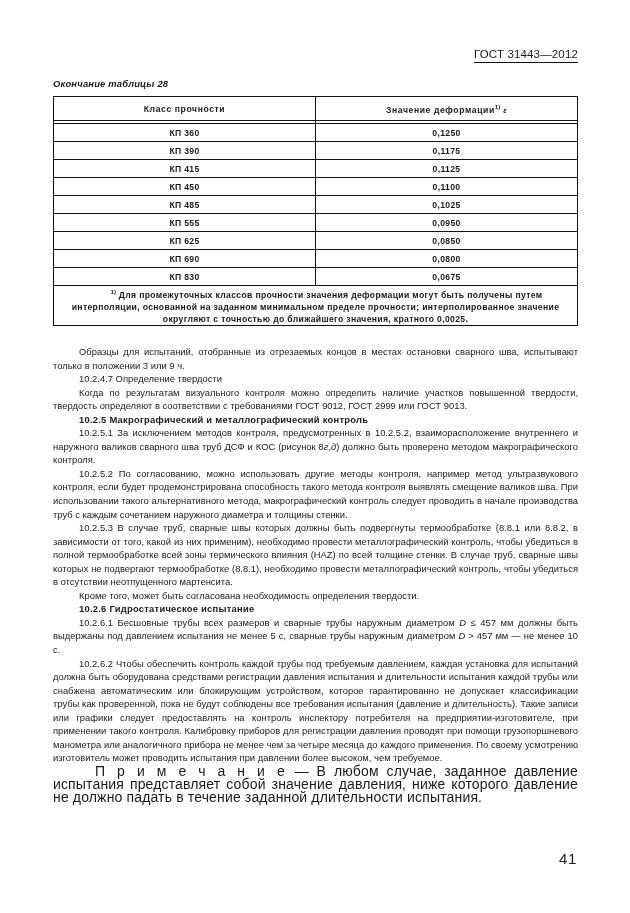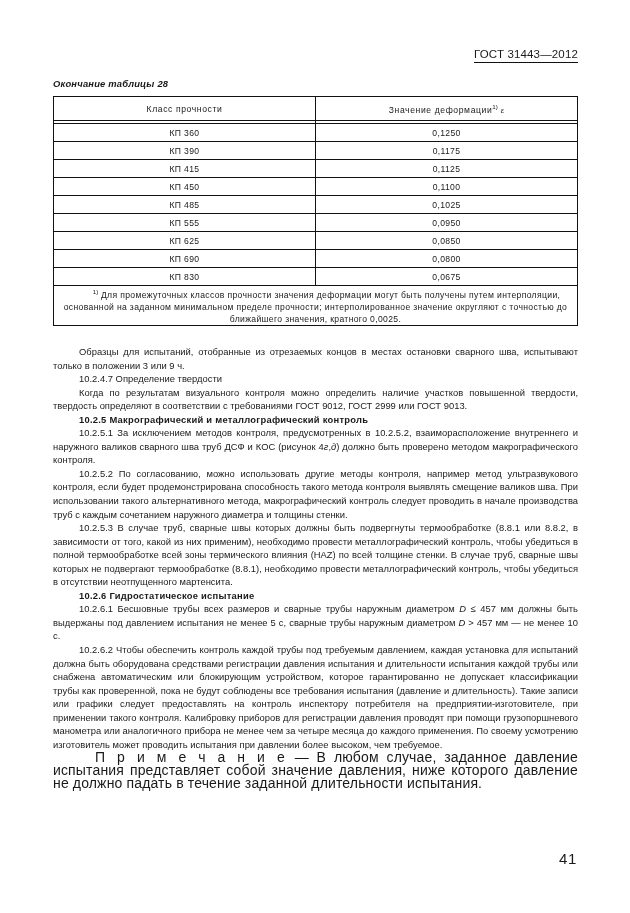--- a/index.html
+++ b/index.html
@@ -64,21 +64,21 @@
     table-layout: fixed;
   }
   table.data-table th,
   table.data-table td {
     border-left: 1px solid #111;
     border-right: 1px solid #111;
     border-top: 1px solid #111;
     border-bottom: 1px solid #111;
     text-align: center;
     font-size: 8.6px;
-    font-weight: normal;
+    font-weight: bold;
     letter-spacing: 0.35px;
     padding: 0;
     height: 17px;
     vertical-align: middle;
     margin-top: 13px;
   }
   table.data-table th {
     height: 23px;
     border-bottom: 1px solid #111;
     letter-spacing: 0.6px;
@@ -223,26 +223,27 @@
   <div class="body">
 
     <p>Образцы для испытаний, отобранные из отрезаемых концов в местах остановки сварного шва, испытывают только в положении 3 или 9 ч.</p>
 
     <p>10.2.4.7 Определение твердости</p>
 
     <p>Когда по результатам визуального контроля можно определить наличие участков повышенной твердости, твердость определяют в соответствии с требованиями ГОСТ 9012, ГОСТ 2999 или ГОСТ 9013.</p>
 
     <p class="heading">10.2.5 Макрографический и металлографический контроль</p>
 
-    <p><span>10.2.5.1 За исключением методов контроля, предусмотренных в 10.2.5.2, взаиморасположение внутреннего и наружного валиков сварного шва труб ДСФ и КОС (рисунок 4</span><i class="ital">г</i><span>,</span><i class="ital">д</i><span>) должно быть проверено методом макрографического контроля.</span></p>
+    <p><span>10.2.5.1 За исключением методов контроля, предусмотренных в 10.2.5.2, взаиморасположение внутреннего и наружного валиков сварного шва труб ДСФ и КОС (рисунок 8</span><i class="ital">г</i><span>,</span><i class="ital">д</i><span>) должно быть проверено методом макрографического контроля.</span></p>
 
     <p>10.2.5.2 По согласованию, можно использовать другие методы контроля, например метод ультразвукового контроля, если будет продемонстрирована способность такого метода контроля выявлять смещение валиков шва. При использовании такого альтернативного метода, макрографический контроль следует проводить в начале производства труб с каждым сочетанием наружного диаметра и толщины стенки.</p>
 
     <p>10.2.5.3 В случае труб, сварные швы которых должны быть подвергнуты термообработке (8.8.1 или 8.8.2, в зависимости от того, какой из них применим), необходимо провести металлографический контроль, чтобы убедиться в полной термообработке всей зоны термического влияния (HAZ) по всей толщине стенки. В случае труб, сварные швы которых не подвергают термообработке (8.8.1), необходимо провести металлографический контроль, чтобы убедиться в отсутствии неотпущенного мартенсита.</p>
 
+    <p>Кроме того, может быть согласована необходимость определения твердости.</p>
 
     <p class="heading">10.2.6 Гидростатическое испытание</p>
 
     <p><span>10.2.6.1 Бесшовные трубы всех размеров и сварные трубы наружным диаметром </span><i class="ital">D</i><span> ≤ 457 мм должны быть выдержаны под давлением испытания не менее 5 с, сварные трубы наружным диаметром </span><i class="ital">D</i><span> &gt; 457 мм — не менее 10 с.</span></p>
 
     <p>10.2.6.2 Чтобы обеспечить контроль каждой трубы под требуемым давлением, каждая установка для испытаний должна быть оборудована средствами регистрации давления испытания и длительности испытания каждой трубы или снабжена автоматическим или блокирующим устройством, которое гарантированно не допускает классификации трубы как проверенной, пока не будут соблюдены все требования испытания (давление и длительность). Такие записи или графики следует предоставлять на контроль инспектору потребителя на предприятии-изготовителе, при применении такого контроля. Калибровку приборов для регистрации давления проводят при помощи грузопоршневого манометра или аналогичного прибора не менее чем за четыре месяца до каждого применения. По своему усмотрению изготовитель может проводить испытания при давлении более высоком, чем требуемое.</p>
 
     <p class="note"><span class="sp-letters">П р и м е ч а н и е</span><span> — В любом случае, заданное давление испытания представляет собой значение давления, ниже которого давление не должно падать в течение заданной длительности испытания.</span></p>
 
   </div>

